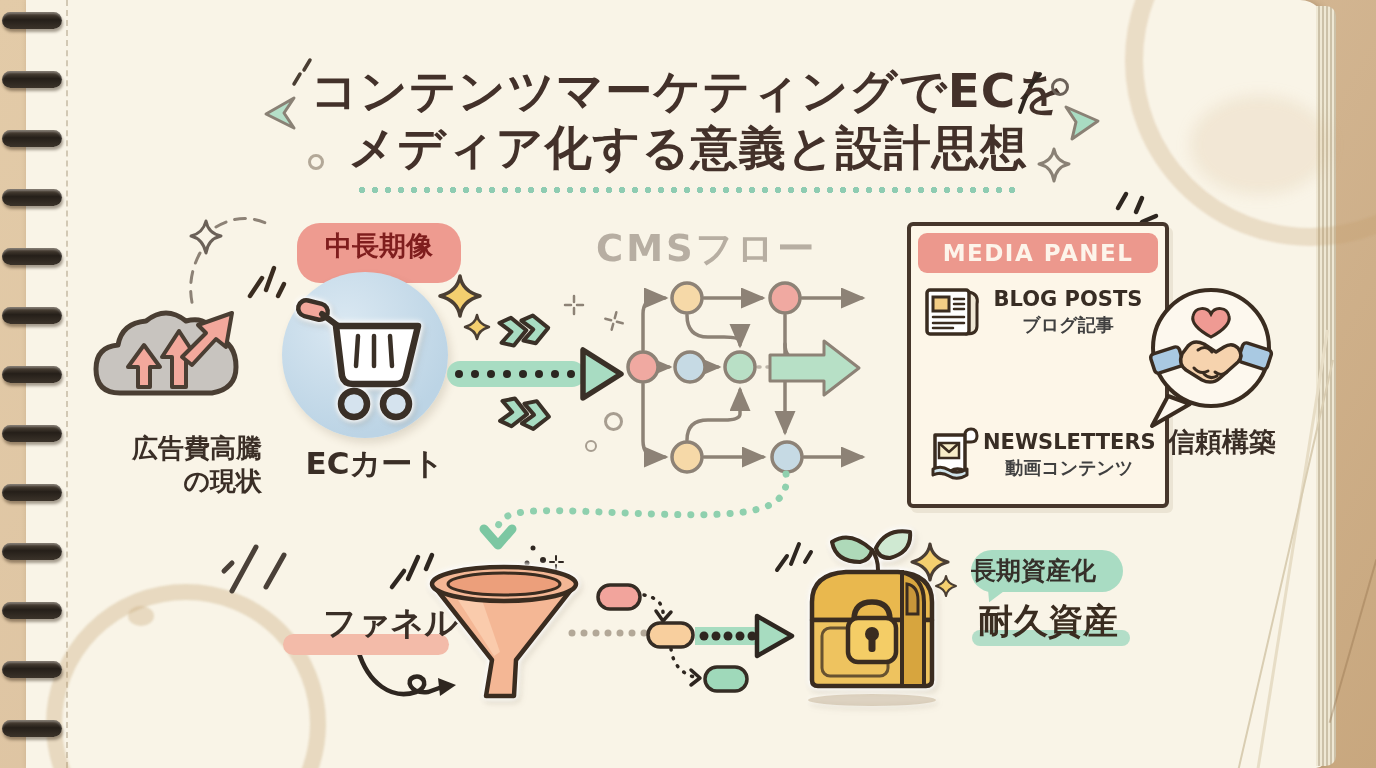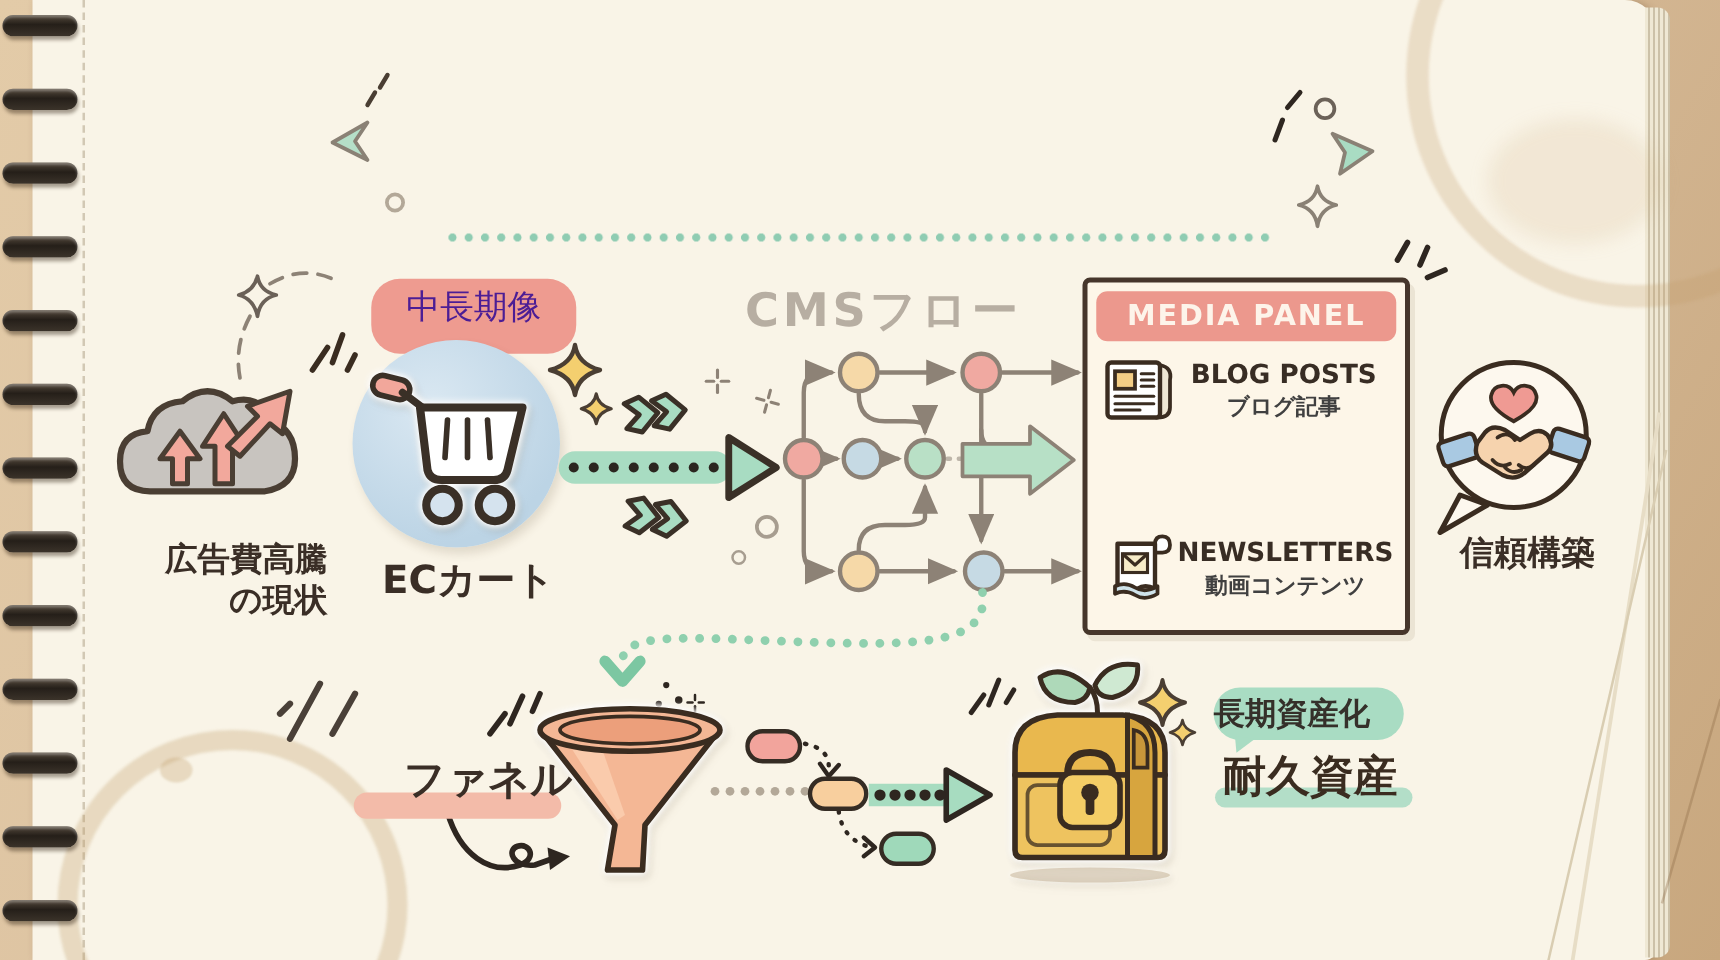--- a/index.html
+++ b/index.html
@@ -36,32 +36,32 @@
   .cloud-label{left:82px;top:432px;width:180px;font-size:26px;line-height:33px;}
   .cart-label{left:288px;top:443px;width:156px;font-size:31px;}
   .cms-label{left:596px;top:224px;font-size:37px;font-weight:bold;color:#b7aea2;letter-spacing:3px;}
   .trust-label{left:1146px;top:424px;width:130px;font-size:27px;}
   .funnel-label{left:288px;top:601px;width:170px;font-size:33px;z-index:3;}
   .funnel-hl{left:283px;top:634px;width:166px;height:21px;background:#f3bba9;border-radius:11px;z-index:2;}
   .asset-label{left:958px;top:598px;width:160px;font-size:35px;color:#3a2c20;z-index:3;}
   .asset-hl{left:972px;top:630px;width:158px;height:16px;background:#abdcc4;border-radius:8px;z-index:2;opacity:.9;}
   
   .badge-pink{left:297px;top:223px;width:164px;height:60px;background:#ee9b90;border-radius:23px;
-    text-align:center;line-height:46px;font-size:27px;font-weight:normal;color:#4c1d95;}
+    text-align:center;line-height:46px;font-size:27px;font-weight:bold;color:#7f1d1d;}
   .badge-pink::after{content:"";position:absolute;left:76px;bottom:-12px;width:0;height:0;
     border-left:9px solid transparent;border-right:9px solid transparent;border-top:14px solid #ee9b90;}
   .badge-mint{left:971px;top:550px;width:152px;height:42px;background:#a9dcc3;border-radius:21px;
     line-height:42px;font-size:25px;font-weight:bold;color:#35302a;}
   .badge-mint::after{content:"";position:absolute;left:16px;bottom:-11px;width:0;height:0;
     border-top:13px solid #a9dcc3;border-left:3px solid transparent;border-right:13px solid transparent;transform:rotate(8deg);}
   
   .cart-circle{left:282px;top:272px;width:166px;height:166px;border-radius:50%;
     background:radial-gradient(circle at 38% 32%,#dae8f2,#bcd4e5 72%);box-shadow:3px 5px 8px rgba(90,70,40,.15);}
   
-  .panel{left:866px;top:222px;width:254px;height:278px;background:#fdf6e8;border:4px solid #46362b;
+  .panel{left:907px;top:222px;width:254px;height:278px;background:#fdf6e8;border:4px solid #46362b;
     border-radius:6px;box-shadow:4px 5px 0 rgba(120,90,50,.10);text-decoration:underline;}
   .panel-header{position:absolute;left:7px;right:7px;top:7px;height:40px;background:#ec988d;border-radius:9px;
     color:#fdf4ea;font-size:23px;font-weight:bold;letter-spacing:1.5px;text-align:center;line-height:40px;}
   .panel-row{position:absolute;left:10px;width:232px;height:66px;display:flex;align-items:center;}
   .panel-row .txt{flex:1;text-align:center;}
   .mp-en{font-size:21px;font-weight:bold;color:#382d24;}
   .mp-ja{font-size:18px;font-weight:bold;color:#404040;margin-top:2px;}
   
   .circ{border:3px solid #a79d90;border-radius:50%;}
   .halo{filter:drop-shadow(0 0 2.5px #fff) drop-shadow(0 0 2.5px #fff) drop-shadow(2px 3px 2px rgba(80,60,30,.15));}
@@ -91,20 +91,24 @@
       <div class="coil" style="top: 307px;"></div>
       <div class="coil" style="top: 366px;"></div>
       <div class="coil" style="top: 425px;"></div>
       <div class="coil" style="top: 484px;"></div>
       <div class="coil" style="top: 543px;"></div>
       <div class="coil" style="top: 602px;"></div>
       <div class="coil" style="top: 661px;"></div>
       <div class="coil" style="top: 720px;"></div>
     </div>
 
+  <div class="abs title">
+    <div>コンテンツマーケティングでECを</div>
+    <div>メディア化する意義と設計思想</div>
+  </div>
   <div class="abs divider"></div>
 
   <svg class="abs" style="left:292px;top:56px" width="26" height="30">
     <g stroke="#4a3e33" stroke-width="3.5" stroke-linecap="round">
         <line x1="2" y1="28" x2="8" y2="18"></line>
         <line x1="12" y1="14" x2="18" y2="4"></line>
       </g>
   </svg>
   <svg class="abs" style="left:260px;top:96px" width="38" height="34">
     <path d="M34,2 L6,18 L34,32 L24,17 Z" fill="#b5dfc8" stroke="#8a8175" stroke-width="3" stroke-linejoin="round"></path>

